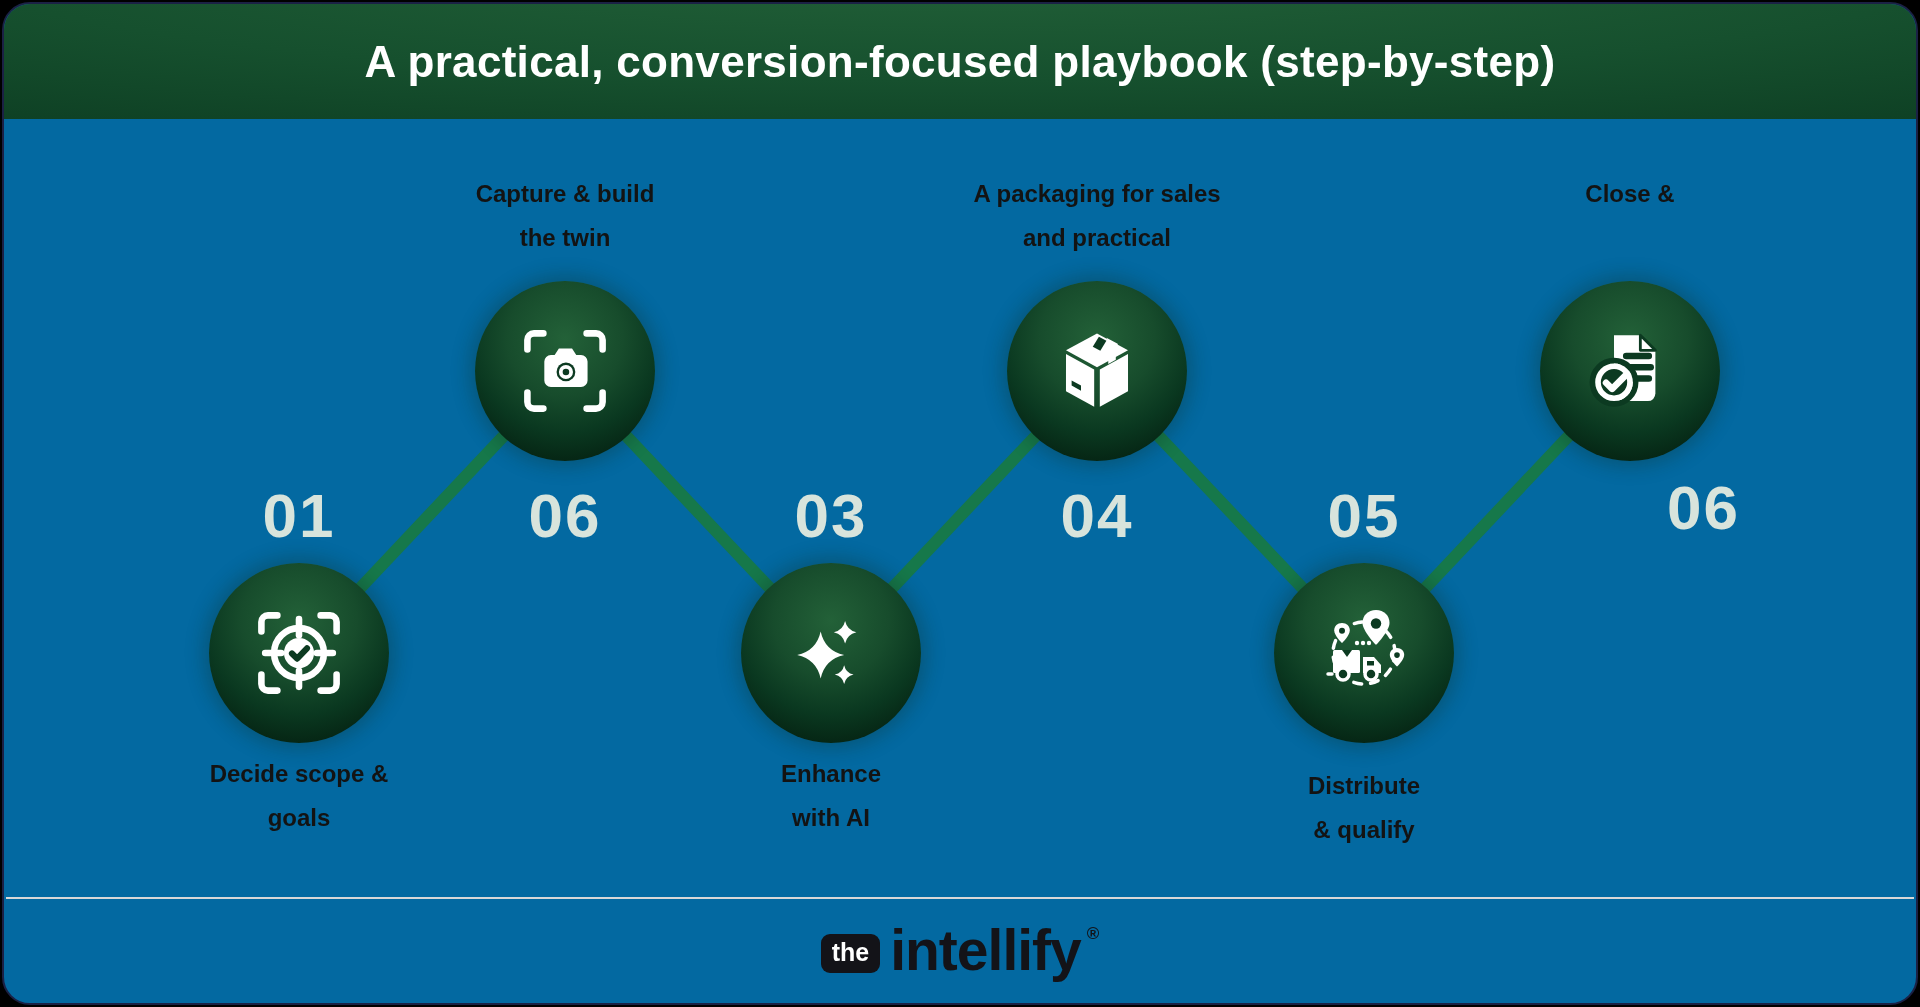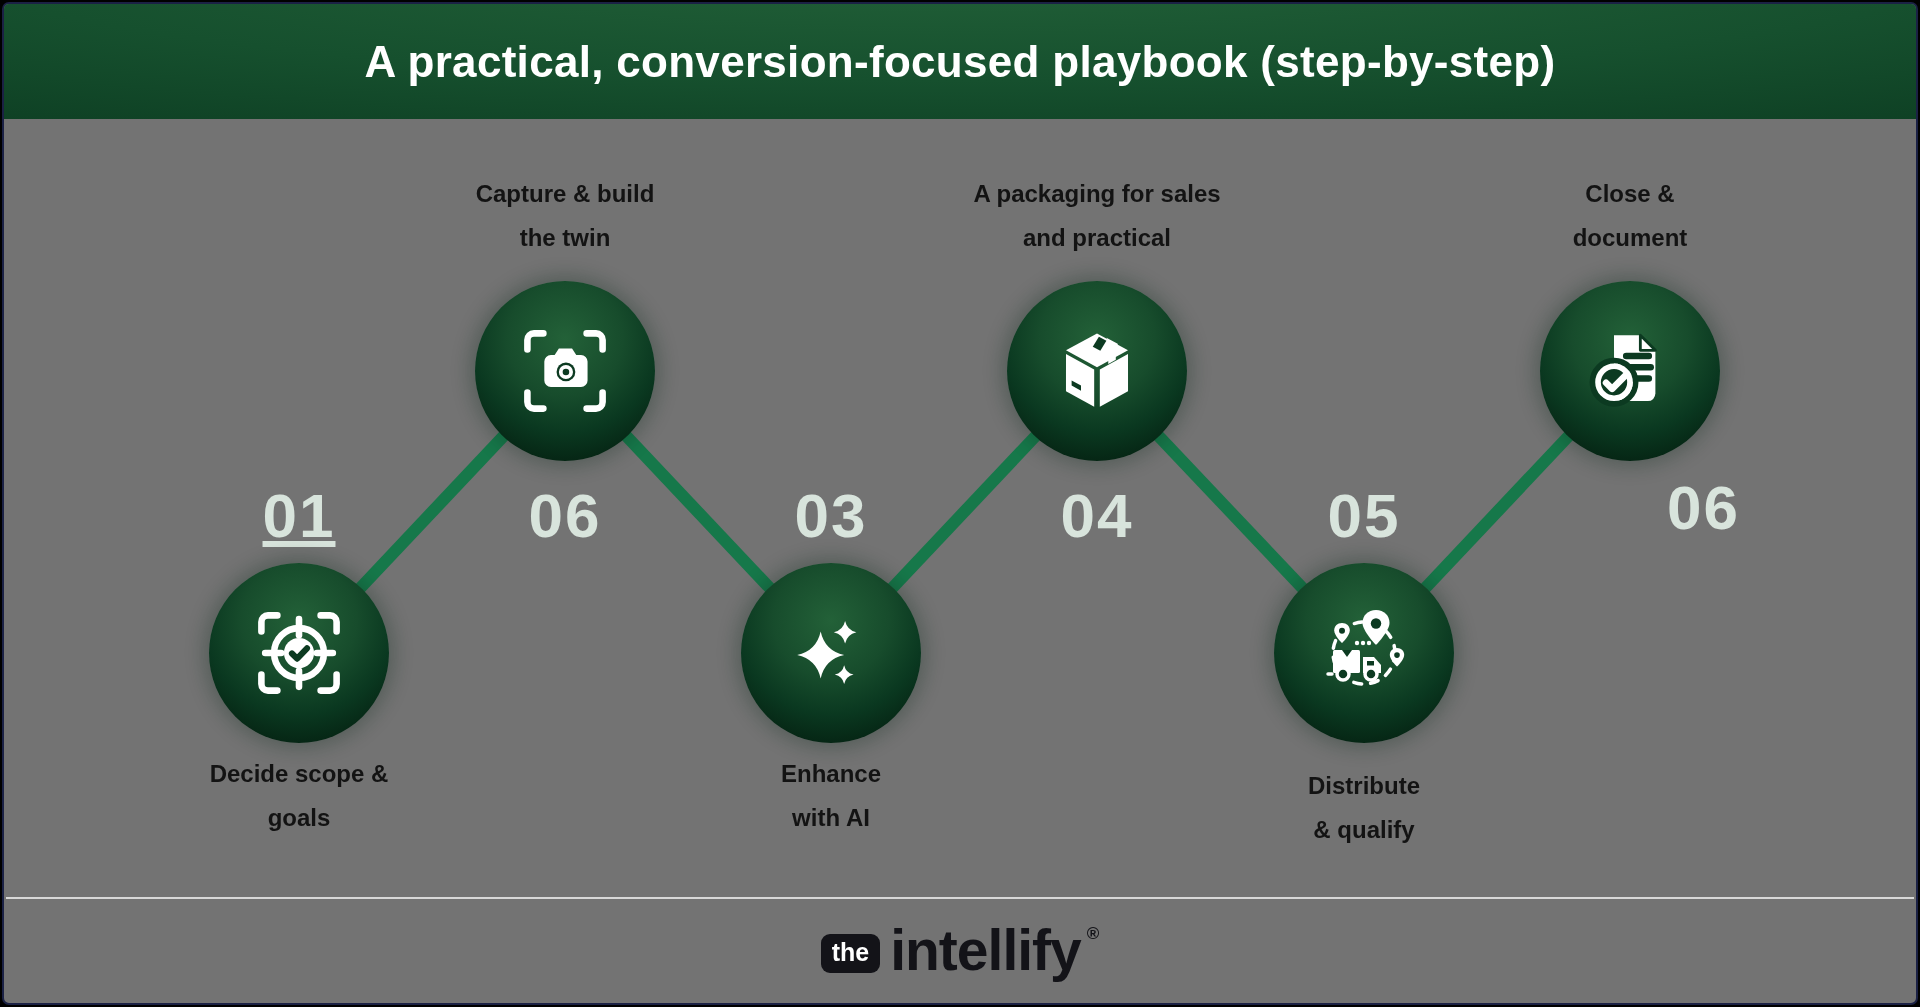--- a/index.html
+++ b/index.html
@@ -1,36 +1,36 @@
 <!DOCTYPE html>
 <html><head>
 <meta charset="utf-8">
 <style>
   html,body { margin:0; padding:0; background:#000; }
   .canvas { position:relative; width:1920px; height:1007px; background:#000;
             font-family:"Liberation Sans", sans-serif; overflow:hidden; }
-  .card { position:absolute; inset:2px; background:#737373; border:2px solid #1b2145;
-          border-radius:7px; overflow:hidden; }
+  .card { position:absolute; inset:2px; background:#0369a1; border:2px solid #1b2145;
+          border-radius:28px; overflow:hidden; }
   .header { position:absolute; top:0; left:0; right:0; height:115px;
             background: radial-gradient(140% 280% at 50% -40%, #236239 0%, #16502e 38%, #0b3a20 72%, #072414 100%);
             display:flex; align-items:center; justify-content:center; }
   .title { color:#ffffff; font-size:44px; font-weight:700; letter-spacing:.3px; }
   .connectors { position:absolute; left:0; top:0; z-index:1; }
   .circle { position:absolute; width:180px; height:180px; border-radius:50%; z-index:2;
             background: radial-gradient(circle at 50% 32%, #236138 0%, #174c2c 38%, #0a3820 62%, #041f10 88%, #02140a 100%);
             box-shadow: 0 0 18px 6px rgba(16,44,28,.28);
             display:flex; align-items:center; justify-content:center; }
   .num { position:absolute; width:220px; text-align:center; z-index:0;
          font-size:62px; font-weight:800; color:#d8e4dc; letter-spacing:2px; }
   .label { position:absolute; width:460px; text-align:center; font-size:24px;
            font-weight:700; color:#131313; line-height:44px; z-index:3; }
   .c1 { left:205px;  top:559px; }  .c2 { left:471px;  top:277px; }
   .c3 { left:737px;  top:559px; }  .c4 { left:1003px; top:277px; }
   .c5 { left:1270px; top:559px; }  .c6 { left:1536px; top:277px; }
-  .n1 { left:185px;  top:476px;text-decoration:underline; }  .n2 { left:451px;  top:476px; }
+  .n1 { left:185px;  top:476px; }  .n2 { left:451px;  top:476px; }
   .n3 { left:717px;  top:476px; }  .n4 { left:983px;  top:476px; }
   .n5 { left:1250px; top:476px; }  .n6 { left:1516px; top:468px;text-align:right; }
   .l1 { left:65px;   top:748px; }  .l2 { left:331px;  top:168px; }
   .l3 { left:597px;  top:748px; }  .l4 { left:863px;  top:168px; }
   .l5 { left:1130px; top:760px; }  .l6 { left:1396px; top:168px; }
   .separator { position:absolute; left:2px; right:2px; top:893px; height:2px; background:#d8d8d8; }
   .brand { position:absolute; left:0; right:0; top:916px; display:flex;
            align-items:center; justify-content:center; gap:10px; }
   .brand-badge { background:#131318; color:#fff; border-radius:9px; padding:6px 11px 8px;
                  font-size:25px; font-weight:700; line-height:1; }
@@ -169,21 +169,20 @@
     <div class="label l4">
       <div>A packaging for sales</div>
       <div>and practical</div>
     </div>
     <div class="label l5">
       <div>Distribute</div>
       <div>&amp; qualify</div>
     </div>
     <div class="label l6">
       <div>Close &amp;</div>
-      <div>document</div>
     </div>
 
     <div class="separator"></div>
 
     <div class="brand">
       <span class="brand-badge">the</span>
       <span class="brand-name">intellify</span>
       <span class="brand-reg">®</span>
     </div>
 

